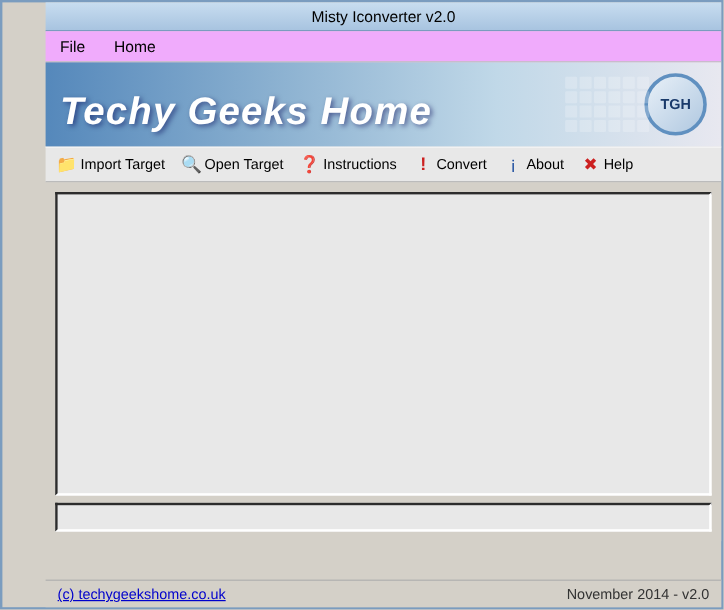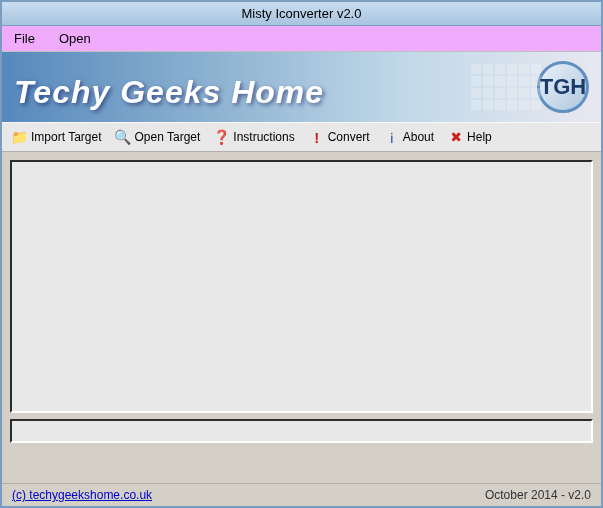--- a/index.html
+++ b/index.html
@@ -13,20 +13,21 @@
       overflow: hidden;
     }
 
     .window {
       width: 603px;
       height: 508px;
       background: #d4d0c8;
       border: 2px solid #7a9cbf;
       display: flex;
       flex-direction: column;
+      padding-left: 36px;
     }
 
     .title-bar {
       background: linear-gradient(to bottom, #c8ddf0, #a8c4e0);
       padding: 4px 8px;
       text-align: center;
       font-size: 13px;
       color: #000;
       border-bottom: 1px solid #7a9cbf;
     }
@@ -69,21 +70,21 @@
 
     .banner-logo {
       width: 52px;
       height: 52px;
       border-radius: 50%;
       background: linear-gradient(135deg, #e8f0f8, #b0c8e0);
       border: 3px solid #6090c0;
       display: flex;
       align-items: center;
       justify-content: center;
-      font-size: 22px;
+      font-size: 12px;
       font-weight: bold;
       color: #1a3a6a;
       flex-shrink: 0;
     }
 
     .toolbar {
       background: #e8e8e8;
       border-bottom: 1px solid #b0b0b0;
       border-top: 1px solid #f8f8f8;
       padding: 3px 4px;
@@ -202,21 +203,21 @@
 <body>
 
 <div class="window">
 
   <div class="title-bar">
     <span>Misty Iconverter v2.0</span>
   </div>
 
   <div class="menu-bar">
     <span class="menu-item">File</span>
-    <span class="menu-item">Open</span>
+    <span class="menu-item">Home</span>
   </div>
 
   <div class="banner">
     <span class="banner-title">Techy Geeks Home</span>
     <div class="banner-bg-squares">
       <div class="sq-grid">
         <div class="sq"></div>
           <div class="sq"></div>
           <div class="sq"></div>
         <div class="sq"></div>
@@ -282,16 +283,16 @@
 
   </div>
 
   <div class="main-area">
     <div class="content-area"></div>
     <div class="input-area"></div>
   </div>
 
   <div class="footer">
     <span class="footer-link">(c) techygeekshome.co.uk</span>
-    <span class="footer-version">October 2014 - v2.0</span>
+    <span class="footer-version">November 2014 - v2.0</span>
   </div>
 
 </div>
 
 </body></html>

